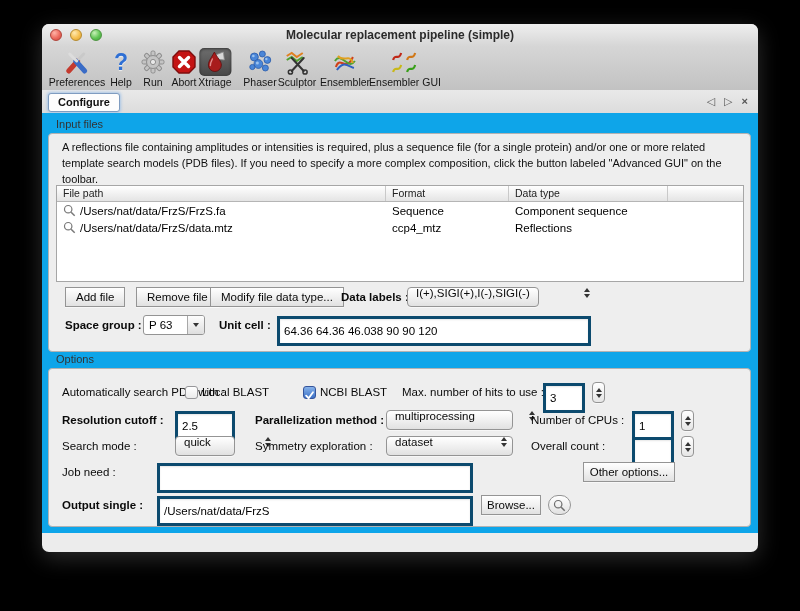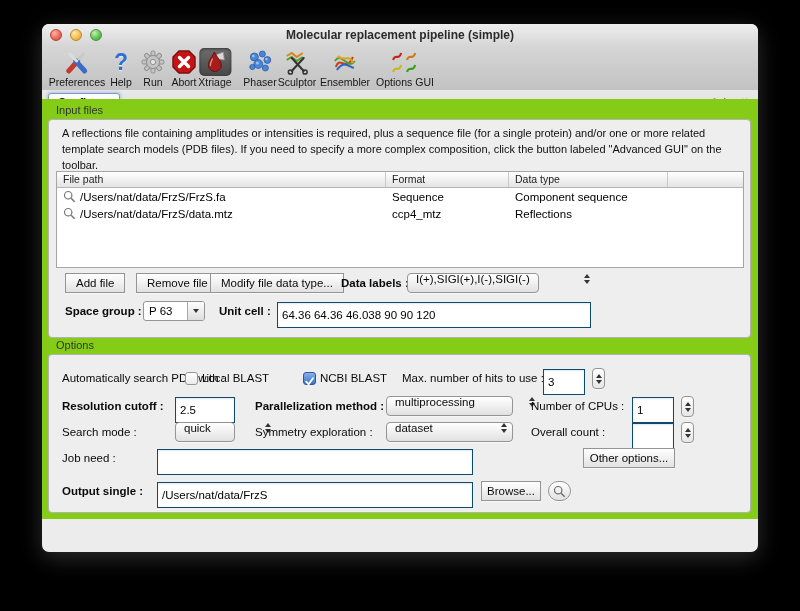--- a/index.html
+++ b/index.html
@@ -27,41 +27,41 @@
   .qmark{font-size:23px;font-weight:bold;color:#2e6fd4;text-shadow:0 1px 1px rgba(255,255,255,.7);line-height:24px;}
   
   .tabbar{position:absolute;left:0;top:66px;width:100%;height:23px;
           background:linear-gradient(#e9e9e9,#dcdcdc);border-bottom:1px solid #9a9a9a;}
   .tab{position:absolute;left:6px;top:3px;height:15px;padding:1px 9px;background:#fdfdfd;
        border:1px solid #7f9cc0;border-radius:3px;box-shadow:0 0 3px 1px #a9c6e6;
        font-size:11px;font-weight:600;color:#111;line-height:15px;}
   .tabctl{position:absolute;right:10px;top:4px;display:flex;gap:9px;color:#555;font-size:11px;}
   .tabctl span{cursor:default;line-height:14px;}
   
-  .content{position:absolute;left:0;top:75px;width:100%;height:420px;background:#84cc16;}
+  .content{position:absolute;left:0;top:89px;width:100%;height:420px;background:#0ea5e9;}
   .gblabel{position:absolute;font-size:11px;color:#333;}
   .groupbox{position:absolute;left:6px;width:703px;background:#eeeeee;border:1px solid #b2b2b2;
             border-radius:4px;box-sizing:border-box;}
   .desc{position:absolute;left:13px;top:5px;width:676px;font-size:11px;line-height:16px;color:#101010;margin:0;}
   
   .ftable{position:absolute;left:7px;top:51px;width:688px;height:97px;border:1px solid #a6a6a6;
           box-sizing:border-box;background:#fff;}
   .thead{display:flex;height:15px;background:linear-gradient(#ffffff,#e4e4e4);border-bottom:1px solid #b5b5b5;}
   .th{font-size:10.5px;color:#222;padding-left:6px;line-height:15px;box-sizing:border-box;border-right:1px solid #c9c9c9;overflow:hidden;white-space:nowrap;}
   .c-path{width:329px;}.c-fmt{width:123px;}.c-type{width:159px;}.c-x{width:75px;border-right:none;}
   .tr{display:flex;height:17px;align-items:center;}
   .td{font-size:11.5px;color:#000;box-sizing:border-box;padding-left:6px;white-space:nowrap;overflow:hidden;display:flex;align-items:center;gap:4px;}
   
   .lbl{font-size:11.5px;color:#0a0a0a;white-space:nowrap;}
   .b{font-weight:bold;}
   .btn{position:absolute;display:inline-flex;align-items:center;justify-content:center;height:20px;
        padding:0 10px;border:1px solid #949494;border-radius:0;box-sizing:border-box;
        background:linear-gradient(#ffffff,#f2f2f2 45%,#e1e1e1);box-shadow:0 1px 0 rgba(255,255,255,.55);
        font-size:11.5px;color:#0a0a0a;white-space:nowrap;cursor:default;}
-  .field{position:absolute;height:19px;border:1px solid #0c4a6e;background:#fff;font-family:"Liberation Sans",sans-serif;
+  .field{position:absolute;height:19px;border:3px solid #0c4a6e;background:#fff;font-family:"Liberation Sans",sans-serif;
          font-size:11.5px;color:#000;padding:12px 4px;box-sizing:border-box;box-shadow:inset 0 1px 2px rgba(0,0,0,.10);}
   .popup{position:absolute;display:inline-flex;align-items:center;justify-content:space-between;height:20px;
          border:1px solid #949494;border-radius:4px;box-sizing:border-box;padding:0 5px 8px 8px;
          background:linear-gradient(#ffffff,#f2f2f2 45%,#e1e1e1);box-shadow:0 1px 0 rgba(255,255,255,.55);
          font-size:11.5px;color:#0a0a0a;white-space:nowrap;cursor:default;gap:47px;}
   .updown{display:flex;flex-direction:column;gap:2px;margin-left:7px;}
   .t-up{width:0;height:0;border-left:3.5px solid transparent;border-right:3.5px solid transparent;border-bottom:4px solid #333;}
   .t-dn{width:0;height:0;border-left:3.5px solid transparent;border-right:3.5px solid transparent;border-top:4px solid #333;}
   .stepper{position:absolute;width:13px;height:21px;border:1px solid #949494;border-radius:4px;box-sizing:border-box;
            background:linear-gradient(#ffffff,#e6e6e6);display:flex;flex-direction:column;align-items:center;
@@ -194,21 +194,21 @@
     </div>
     <div class="tbitem" style="left:363px">
       <div class="tbicon">
         <svg width="30" height="26" viewBox="0 0 30 26">
           <path d="M3 11 C5 4 9 12 11 4" stroke="#c02818" stroke-width="2.2" fill="none"></path>
           <path d="M17 11 C19 4 23 12 25 4" stroke="#d07818" stroke-width="2.2" fill="none"></path>
           <path d="M3 23 C5 16 9 24 11 16" stroke="#c8b818" stroke-width="2.2" fill="none"></path>
           <path d="M17 23 C19 16 23 24 25 16" stroke="#38a018" stroke-width="2.2" fill="none"></path>
         </svg>
       </div>
-      <div class="tblabel">Options GUI</div>
+      <div class="tblabel">Ensembler GUI</div>
     </div>
   </div>
 
   <div class="tabbar">
     <div class="tab">Configure</div>
     <div class="tabctl">
       <span>◁</span>
       <span>▷</span>
       <span style="font-weight:bold">×</span>
     </div>

